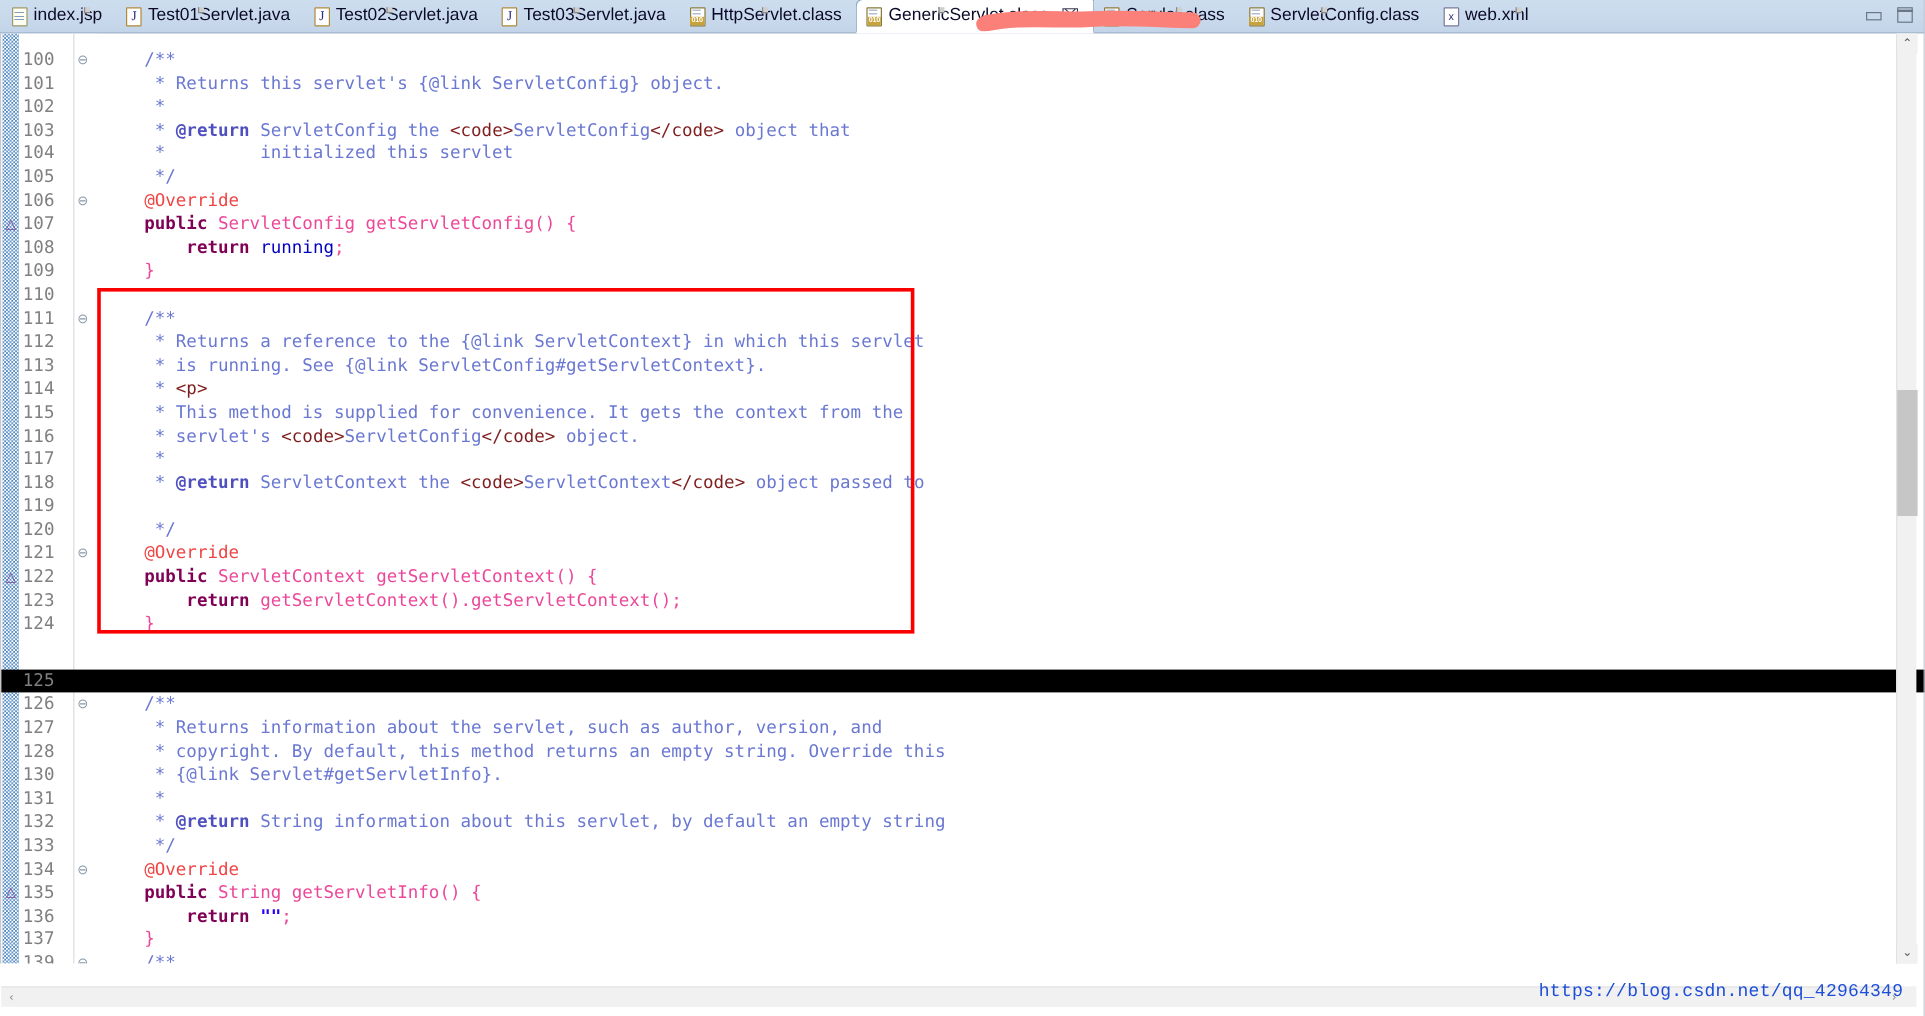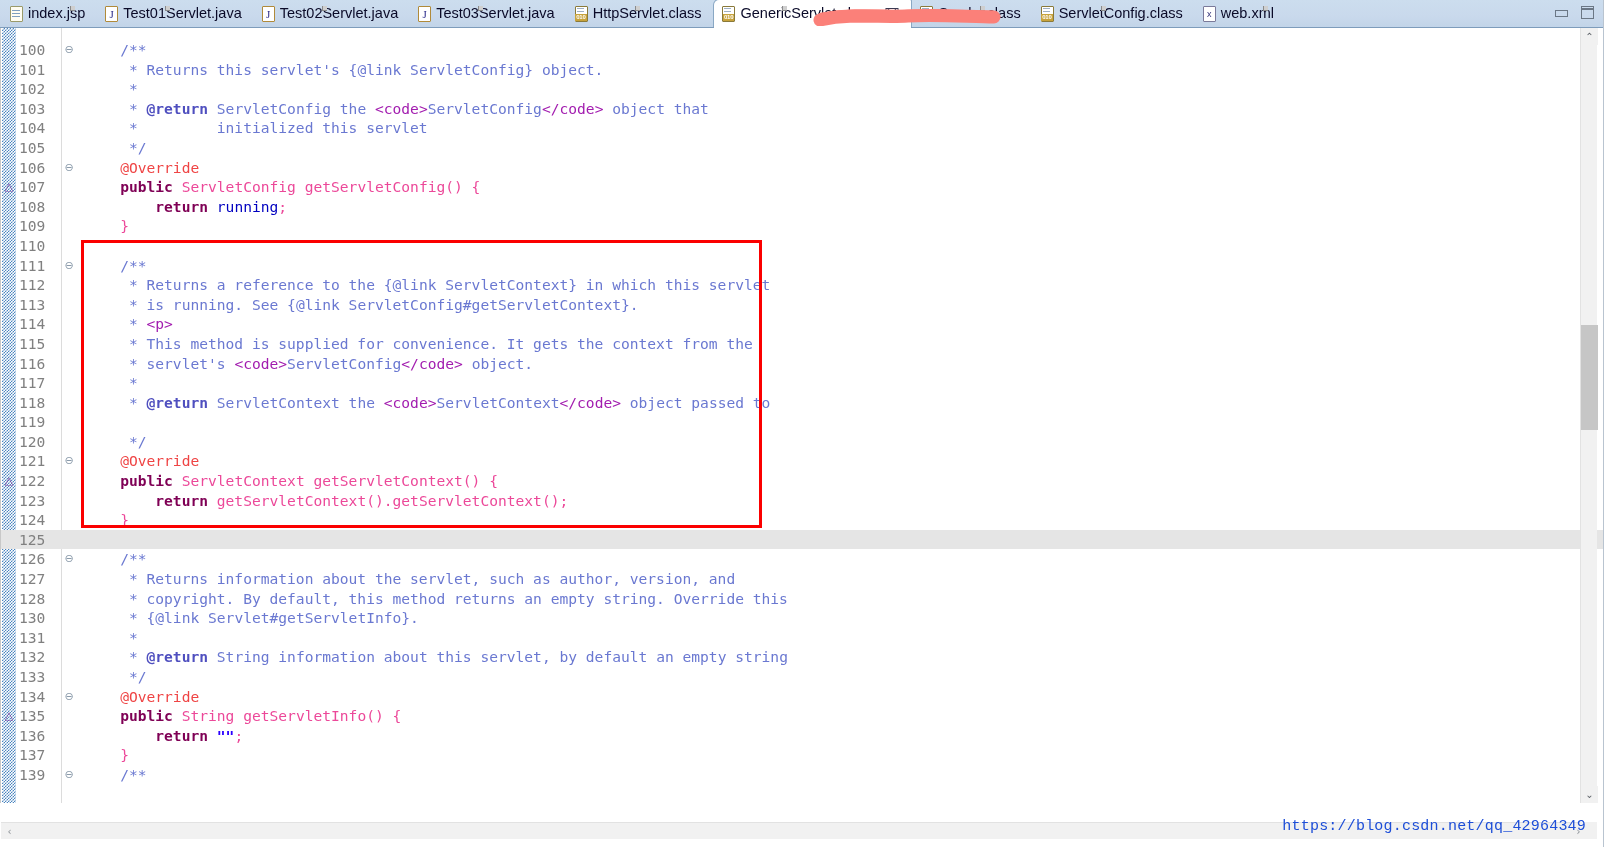--- a/index.html
+++ b/index.html
@@ -186,21 +186,21 @@
   }
 
   .row {
     position: relative;
     height: 19.6px;
     line-height: 19.6px;
     white-space: pre;
     font-family: "DejaVu Sans Mono", "Liberation Mono", monospace;
     font-size: 14.6px;
   }
-  .row.current { background: #e5e5e5; }
+  .row.current { background: #000000; margin-top: 28px; }
 
   .lnum {
     position: absolute;
     left: 15px; width: 44px;
     text-align: left;
     padding-left: 3px;
     color: #808080;
     font-family: "DejaVu Sans Mono", "Liberation Mono", monospace;
     font-size: 14.6px;
   }
@@ -224,21 +224,21 @@
   .ctext {
     position: absolute;
     left: 84px;
     white-space: pre;
   }
 
   
   .cmt   { color: #6a78d1; }          
   .cmtt  { color: #4f4fbf; font-weight: bold; }  
   .cmtl  { color: #6a78d1; }          
-  .cmth  { color: #a21caf; text-align: center; }          
+  .cmth  { color: #7f1d1d; text-align: center; }          
   .kw    { color: #7f0055; font-weight: bold; }  
   .ann   { color: #ef4444; }          
   .fld   { color: #0000c0; }          
   .str   { color: #2a00ff; font-weight: bold; }  
   .pln   { color: #ec4899; }
 
   
   .redbox {
     position: absolute;
     left: 80px; top: 212px;

